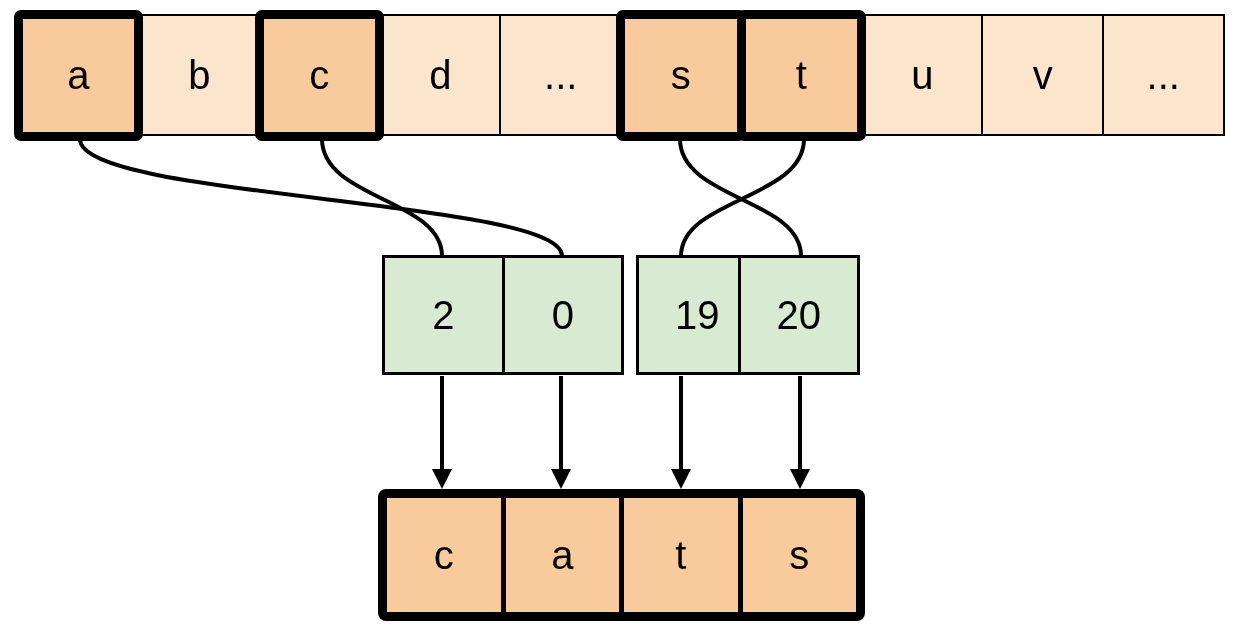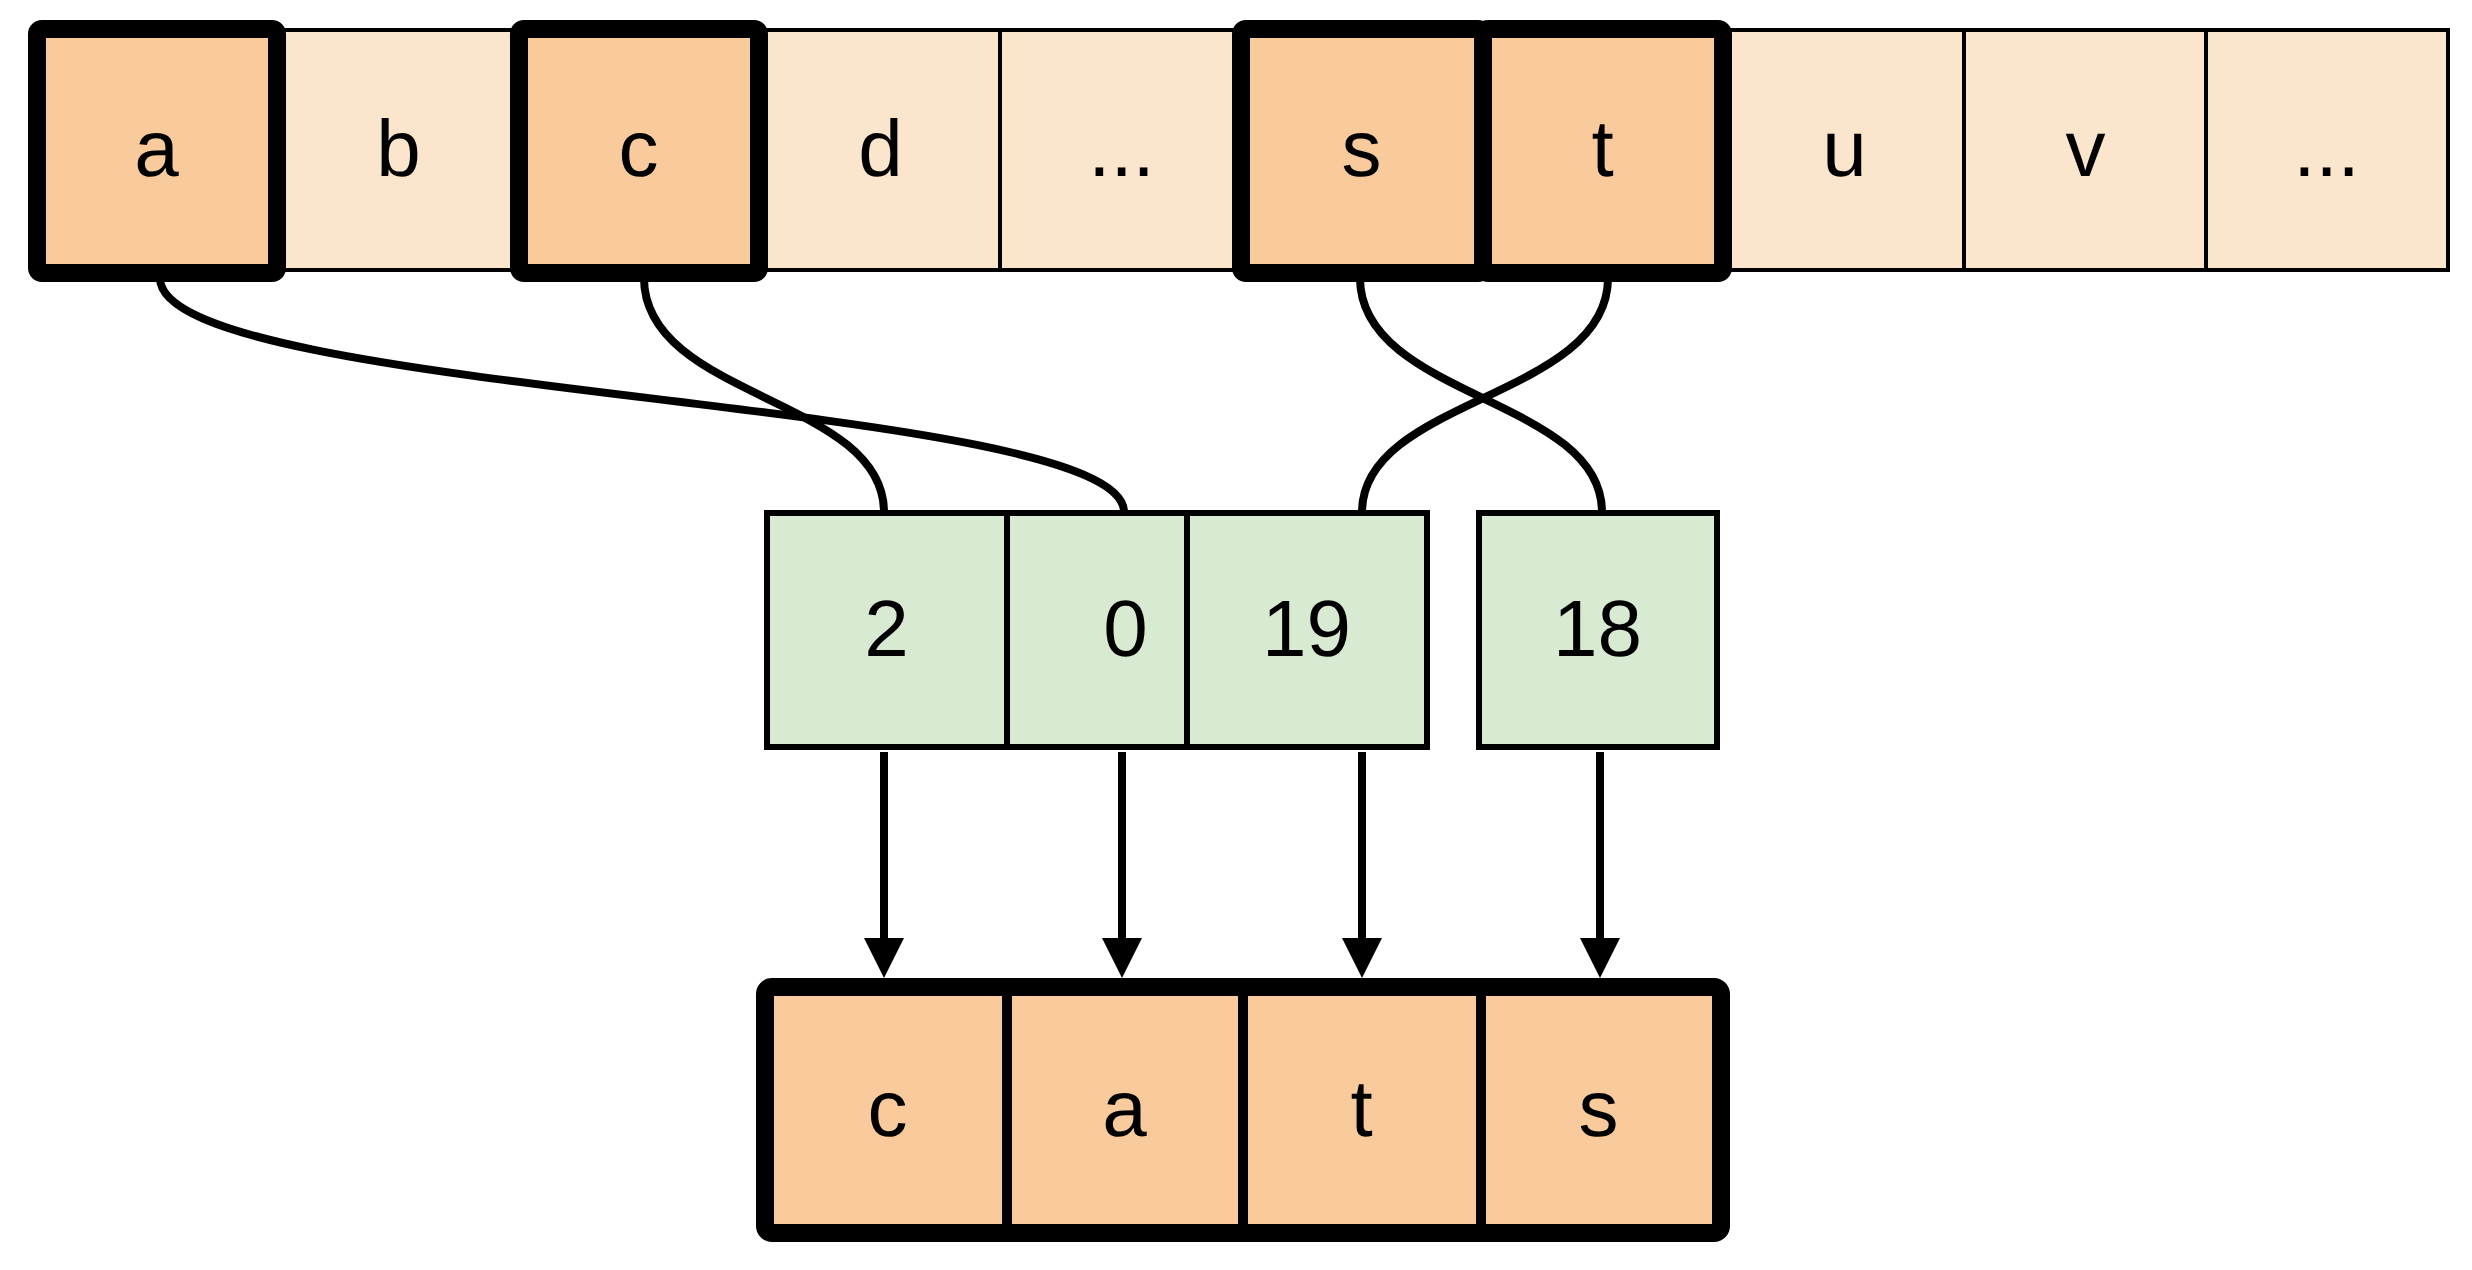--- a/index.html
+++ b/index.html
@@ -79,22 +79,22 @@
     <div class="tcell hl" style="left:616px">s</div>
     <div class="tcell hl" style="left:736.5px">t</div>
     <div class="tcell" style="left:860.5px">u</div>
     <div class="tcell" style="left:981px">v</div>
     <div class="tcell" style="left:1101.5px">...</div>
   </div>
 
   <div>
     <div class="gcell" style="left:382px">2</div>
     <div class="gcell" style="left:501.5px">0</div>
-    <div class="gcell" style="left:592px">19</div>
-    <div class="gcell" style="left:737.5px">18</div>
+    <div class="gcell" style="left:636px">19</div>
+    <div class="gcell" style="left:737.5px">20</div>
   </div>
 
   <div class="word-box">
     <div class="bcell">c</div>
     <div class="bcell">a</div>
     <div class="bcell">t</div>
     <div class="bcell">s</div>
   </div>
 
 </div>

